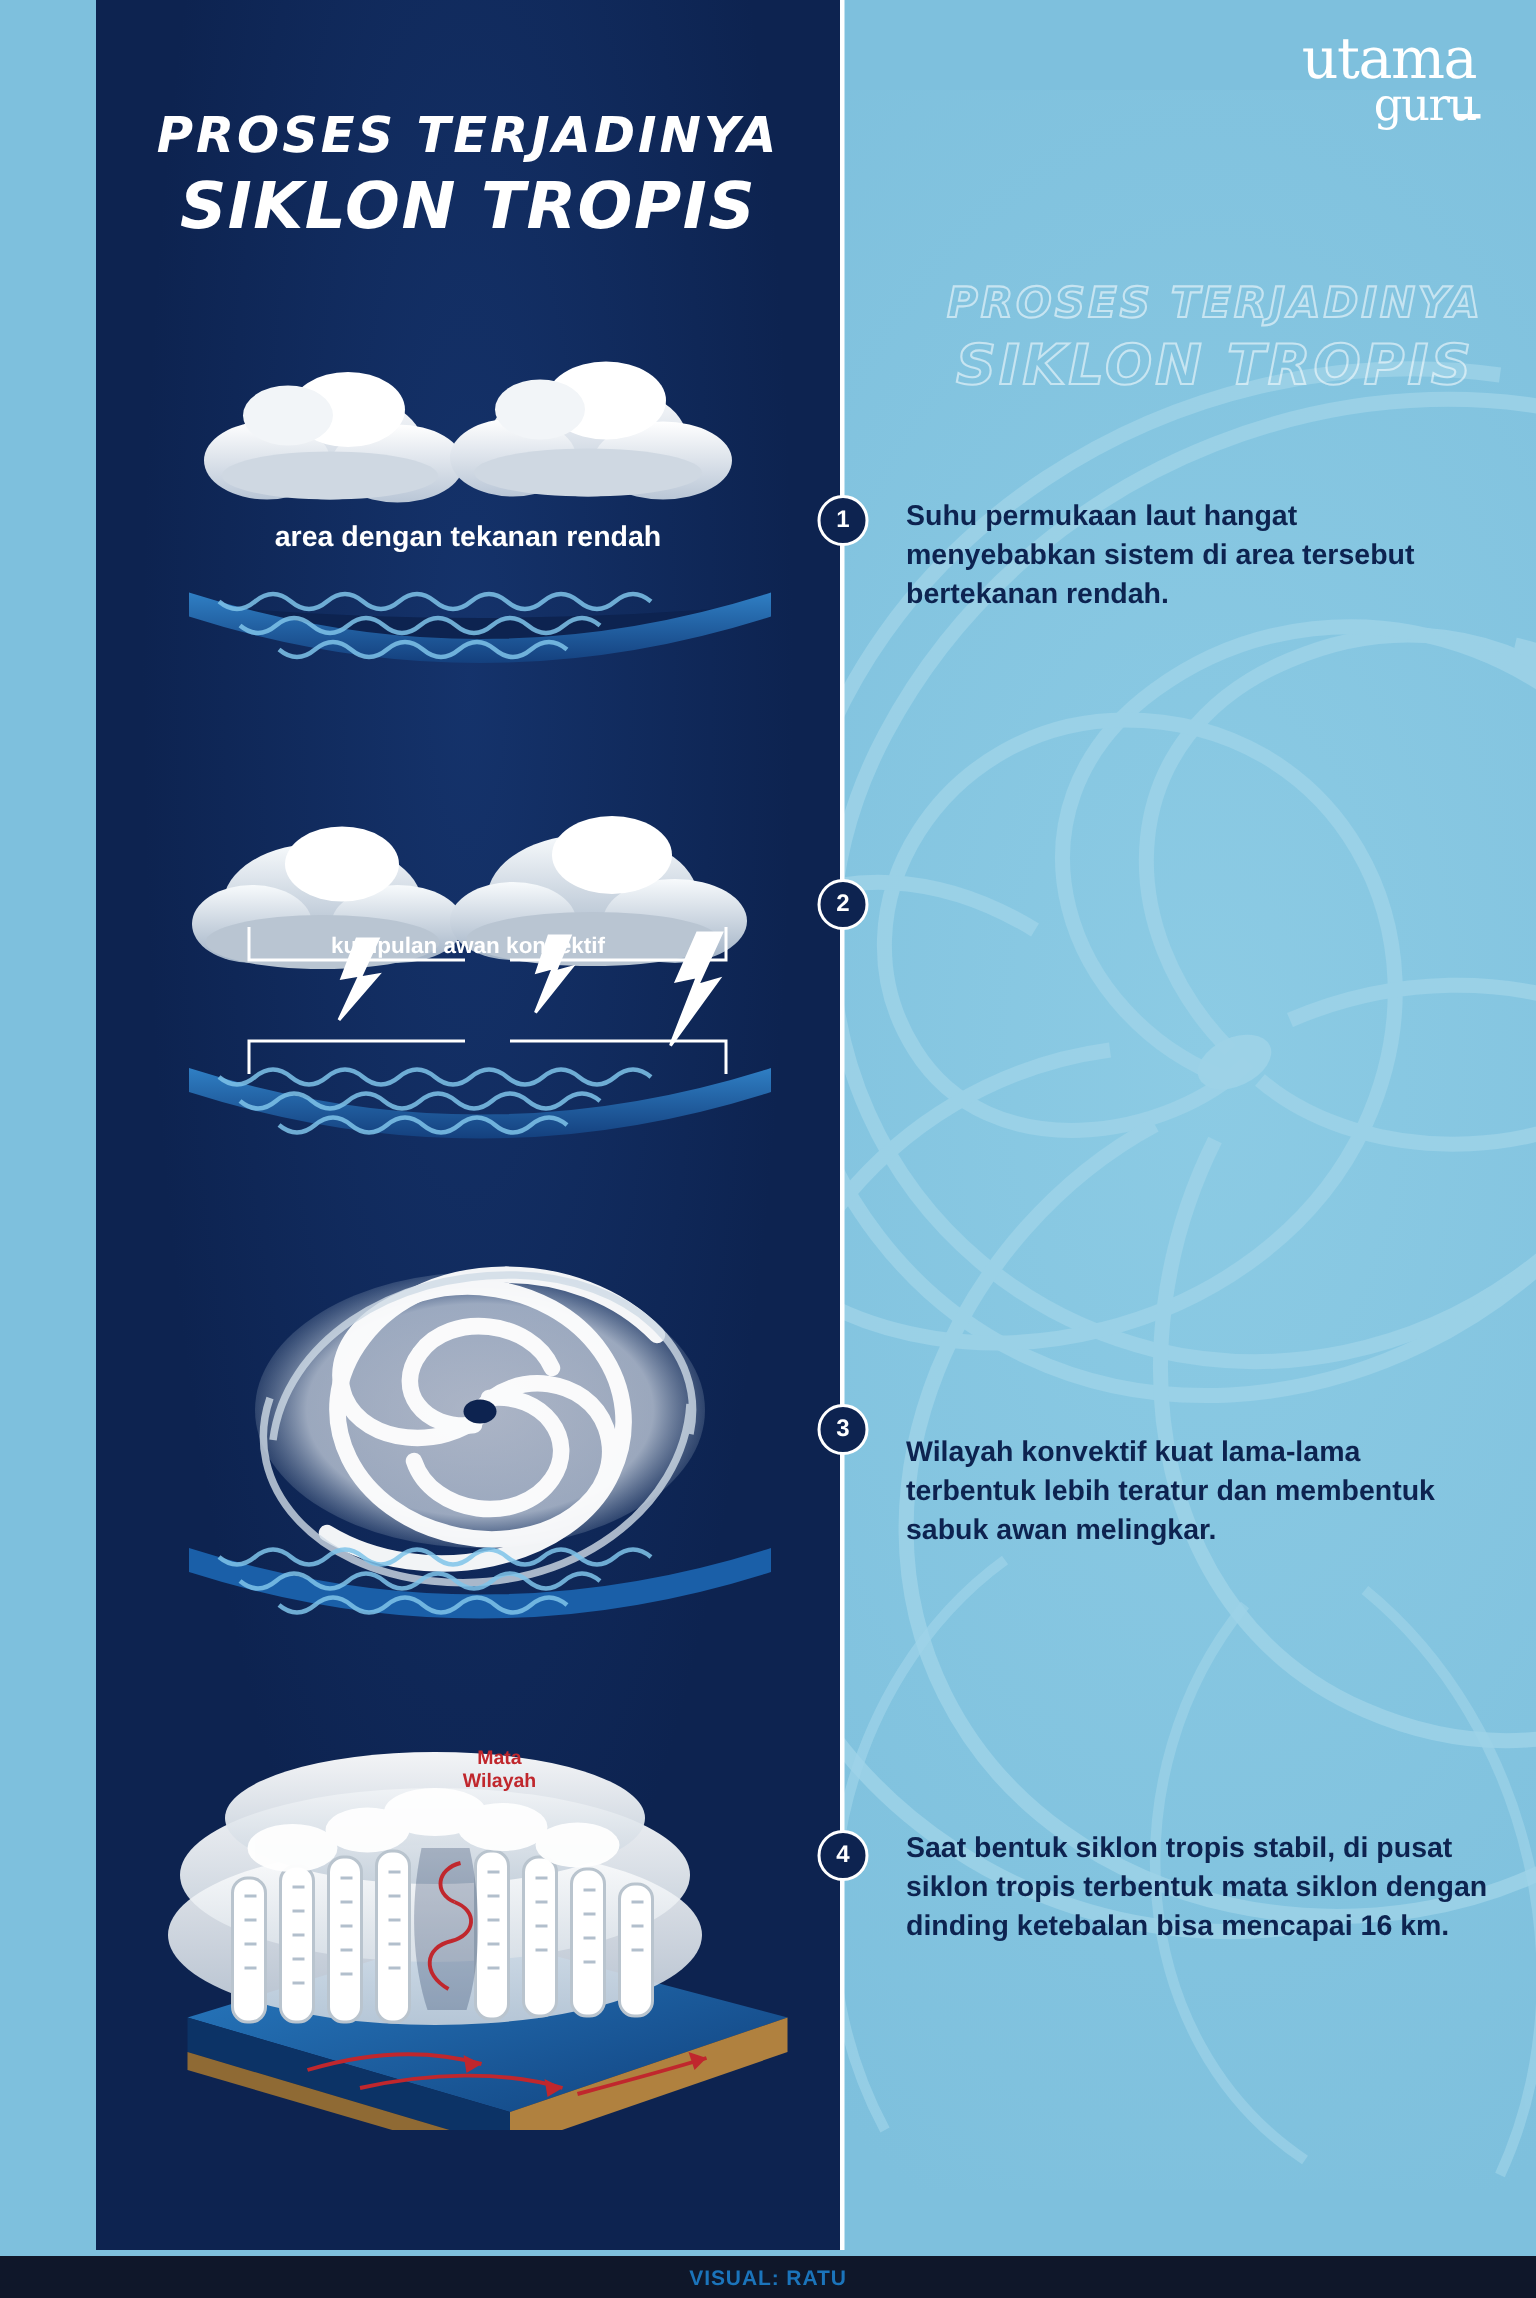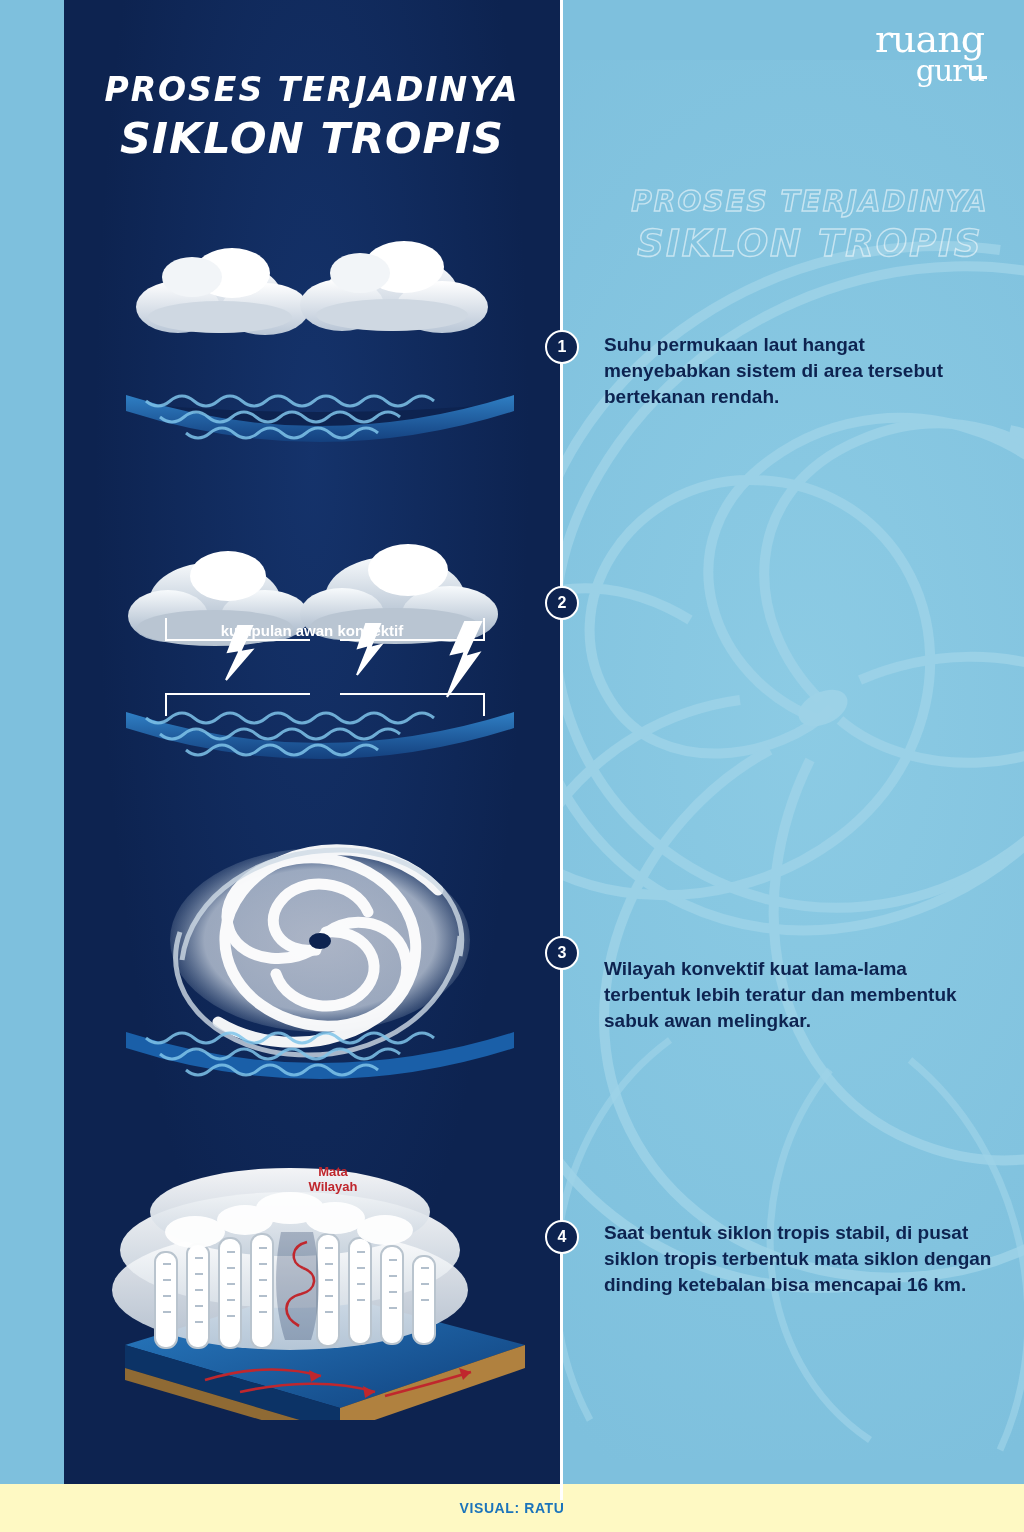--- a/index.html
+++ b/index.html
@@ -135,22 +135,22 @@
   .cap-2a { top: 622px; font-size: 15px; font-weight: 600; }
   .cap-2b { top: 658px; font-size: 20px; letter-spacing: .5px; }
   .cap-2c { top: 700px; font-size: 15px; }
 
   .brace {
     position: absolute; z-index: 6;
   }
   
   .footer {
     position: absolute; left: 0; bottom: 0;
-    width: 1024px; height: 48px;
-    background: #fef9c3;
+    width: 1024px; height: 28px;
+    background: #0f172a;
     display: flex; align-items: center; justify-content: center;
   }
   .footer span {
     color: #1b74bb; font-size: 14px; font-weight: bold; letter-spacing: .6px;
   }
   .eye-label {
     position: absolute; z-index: 8;
     color: #c0272d; font-size: 13px; font-weight: bold;
     text-align: center; line-height: 1.15;
   }
@@ -188,21 +188,21 @@
       </g>
       <g fill="#9ed3e8" opacity=".9">
         <ellipse cx="383" cy="648" rx="26" ry="16" transform="rotate(-25 383 648)"></ellipse>
       </g>
     </svg>
   </div>
 
   <div class="left-panel"></div>
 
   <div class="logo">
-    <div class="logo-1">ruang</div>
+    <div class="logo-1">utama</div>
     <div class="logo-2">guru</div>
   </div>
 
   <div class="title-block">
     <div class="title-1">PROSES TERJADINYA</div>
     <div class="title-2">SIKLON TROPIS</div>
   </div>
 
   <div class="ghost-title">
     <div class="ghost-1">PROSES TERJADINYA</div>
@@ -246,20 +246,21 @@
         <path d="M8 178 Q 200 235 392 178 L392 178 Q 200 196 8 178 Z" fill="#0d2350"></path>
         <path d="M6 170 Q 200 232 394 170 L394 186 Q 200 248 6 186 Z" fill="url(#wv1)"></path>
         <g fill="none" stroke="#7fc4ea" stroke-width="3" opacity=".85">
           <path d="M26 176 q 12 10 24 0 q 12 -10 24 0 q 12 10 24 0 q 12 -10 24 0 q 12 10 24 0 q 12 -10 24 0 q 12 10 24 0 q 12 -10 24 0 q 12 10 24 0 q 12 -10 24 0 q 12 10 24 0 q 12 -10 24 0"></path>
           <path d="M40 192 q 12 10 24 0 q 12 -10 24 0 q 12 10 24 0 q 12 -10 24 0 q 12 10 24 0 q 12 -10 24 0 q 12 10 24 0 q 12 -10 24 0 q 12 10 24 0 q 12 -10 24 0"></path>
           <path d="M66 208 q 12 10 24 0 q 12 -10 24 0 q 12 10 24 0 q 12 -10 24 0 q 12 10 24 0 q 12 -10 24 0 q 12 10 24 0 q 12 -10 24 0"></path>
         </g>
       </g>
     </svg>
   </div>
+  <div class="cap cap-1">area dengan tekanan rendah</div>
 
   <div class="illus" style="left:120px; top:540px;">
     <svg width="400" height="230" viewBox="0 0 400 230">
       <defs>
         <linearGradient id="cg2" x1="0" y1="0" x2="0" y2="1">
           <stop offset="0%" stop-color="#f7fafc"></stop>
           <stop offset="100%" stop-color="#9fb0c4"></stop>
         </linearGradient>
         <linearGradient id="wv2" x1="0" y1="0" x2="0" y2="1">
           <stop offset="0%" stop-color="#2f7fc4"></stop>

